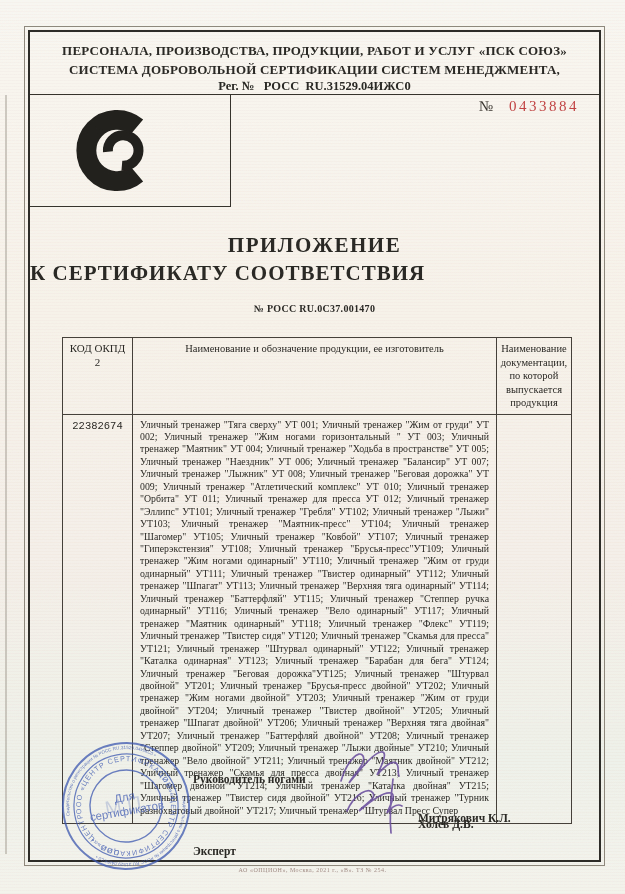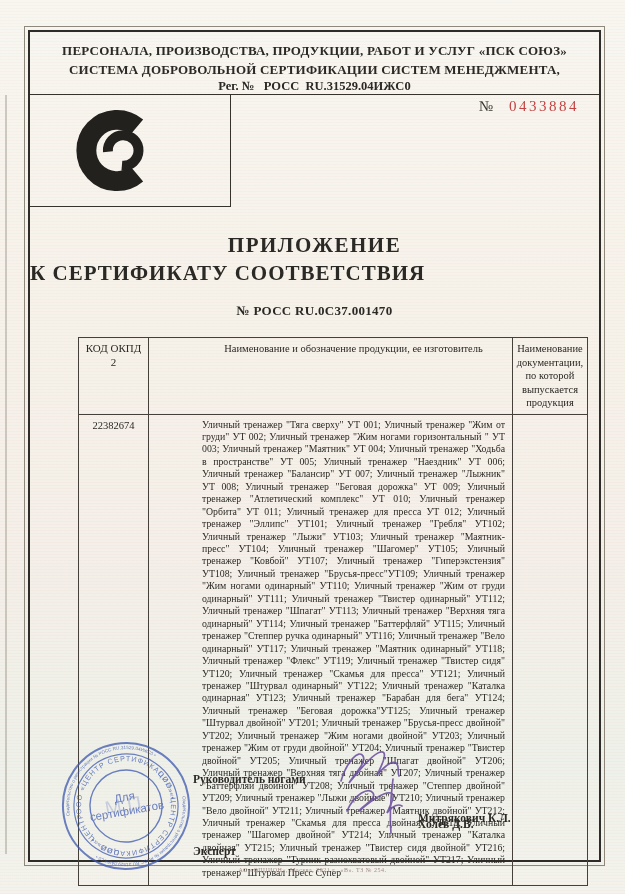--- a/index.html
+++ b/index.html
@@ -31,31 +31,31 @@
     border-right:1.5px solid #36332d;border-bottom:1.5px solid #36332d;
   }
   .logobox svg{position:absolute;left:22px;top:8px;}
   
   .serial{position:absolute;top:66px;right:20px;font-size:15px;}
   .serial .no{color:#39352f;}
   .serial .digits{color:#c14444;letter-spacing:2.5px;margin-left:16px;}
   
   .t1{position:absolute;top:201px;left:0;right:0;text-align:center;font-weight:bold;font-size:21px;letter-spacing:1.5px;}
   .t2{position:absolute;top:229px;left:0;right:0;text-align:left;font-weight:bold;font-size:21px;letter-spacing:1px;}
-  .certno{position:absolute;top:271px;left:0;right:0;text-align:center;font-weight:bold;font-size:13px;letter-spacing:.3px;}
+  .certno{position:absolute;top:271px;left:0;right:0;text-align:center;font-weight:bold;font-size:10px;letter-spacing:.3px;}
   
-  .tbl{position:absolute;left:48px;top:305px;width:508px;border:1px solid #45413a;background:rgba(255,255,255,0.0);}
+  .tbl{position:absolute;left:32px;top:305px;width:508px;border:1px solid #45413a;background:rgba(255,255,255,0.0);}
   .trow{display:flex;align-items:stretch;}
   .thead{border-bottom:1px solid #45413a;min-height:74px;}
   .c1{width:70px;border-right:1px solid #45413a;box-sizing:border-box;}
-  .c2{flex:1;border-right:1px solid #45413a;box-sizing:border-box;margin-left:46px;}
+  .c2{flex:1;border-right:1px solid #45413a;box-sizing:border-box;}
   .c3{width:74px;box-sizing:border-box;}
   .th{font-size:10.5px;line-height:13.5px;text-align:center;padding:4px 3px;}
   .th.k{font-size:11px;}
-  .td-code{font-size:10.5px;padding:5px 2px;text-align:center;}
+  .td-code{font-size:10.5px;padding:5px 2px;text-align:center;font-family:Liberation Mono, monospace;}
   .td-prod{font-size:9.8px;line-height:12.45px;text-align:justify;padding:4px 7px 6px 7px;min-height:348px;}
   
   .role{position:absolute;font-weight:bold;font-size:11.5px;}
   .pname{position:absolute;font-weight:bold;font-size:11.5px;}
   .role.r1{left:163px;top:741px;}
   .role.r2{left:163px;top:813px;}
   .pname.n1{left:388px;top:738px;margin-top:48px;}
   .pname.n2{left:388px;top:780px;}
   .sig{position:absolute;left:303px;top:713px;}
   .stamp{position:absolute;left:28px;top:706px;opacity:.88;}

